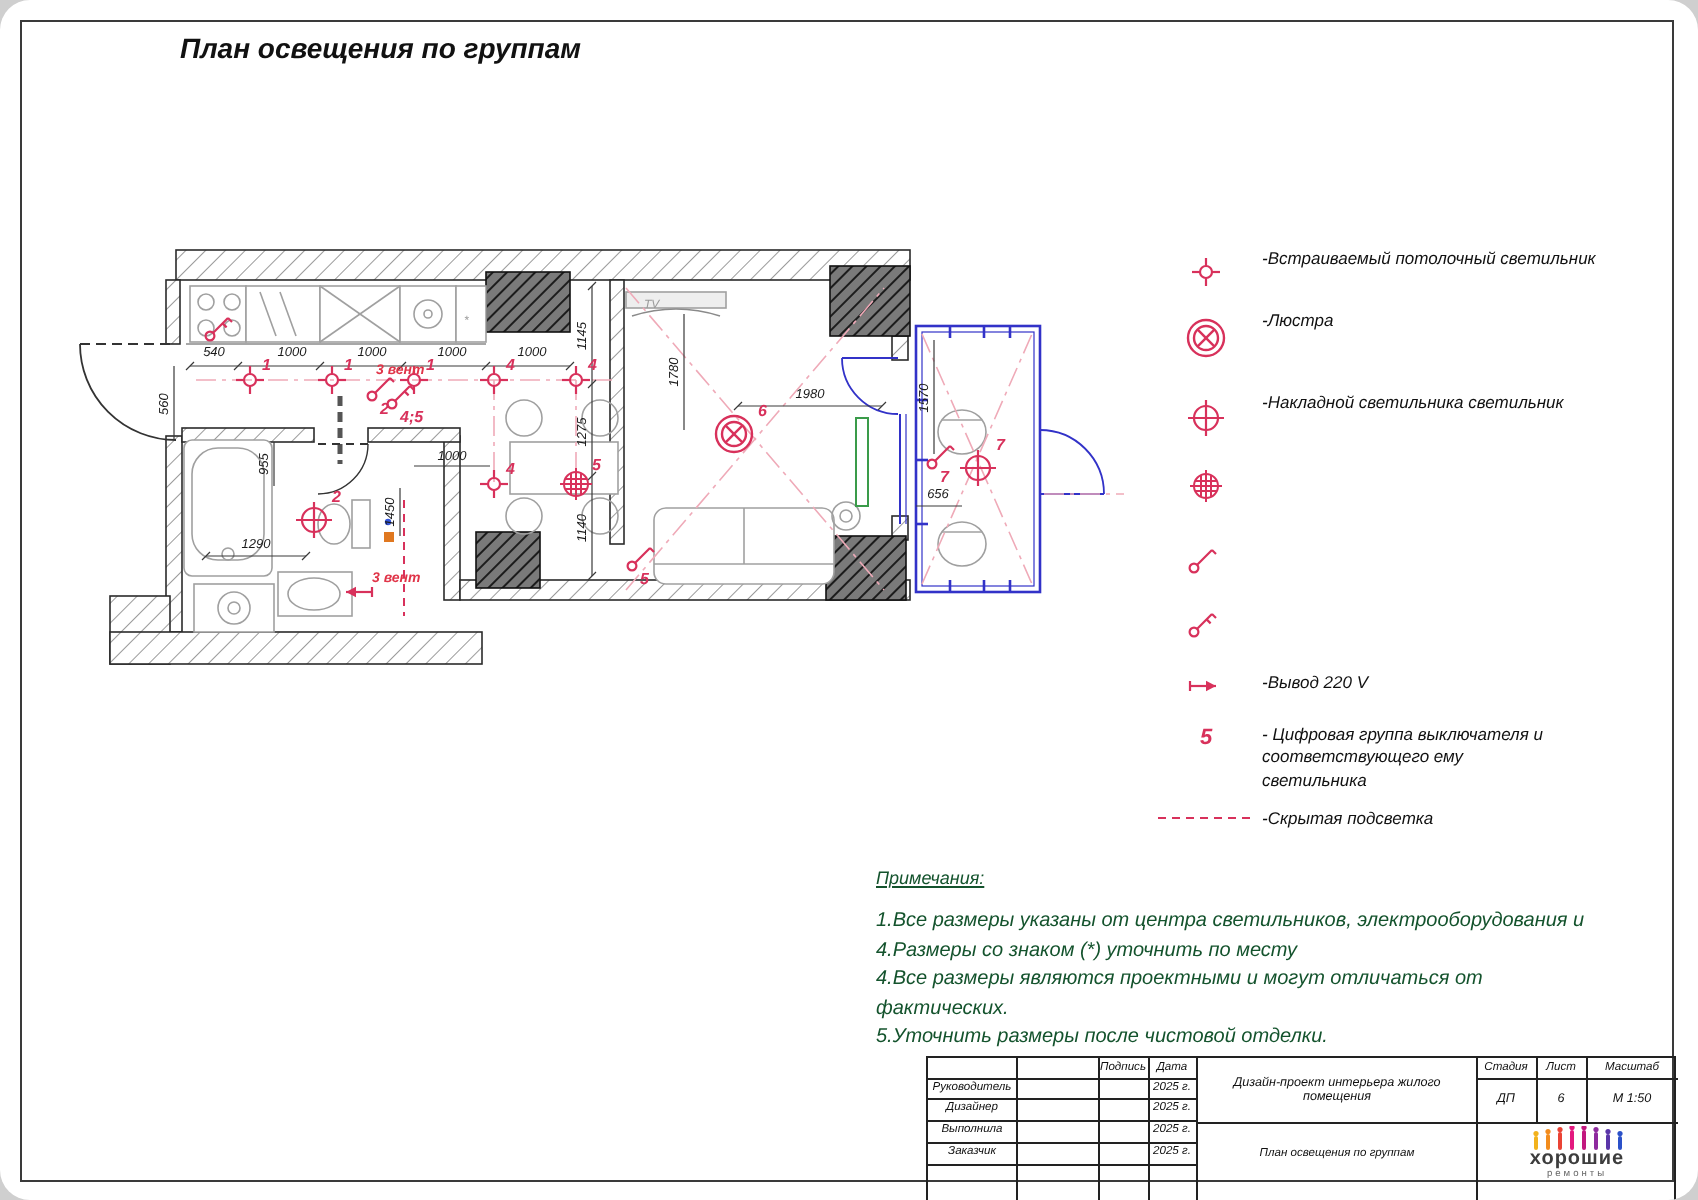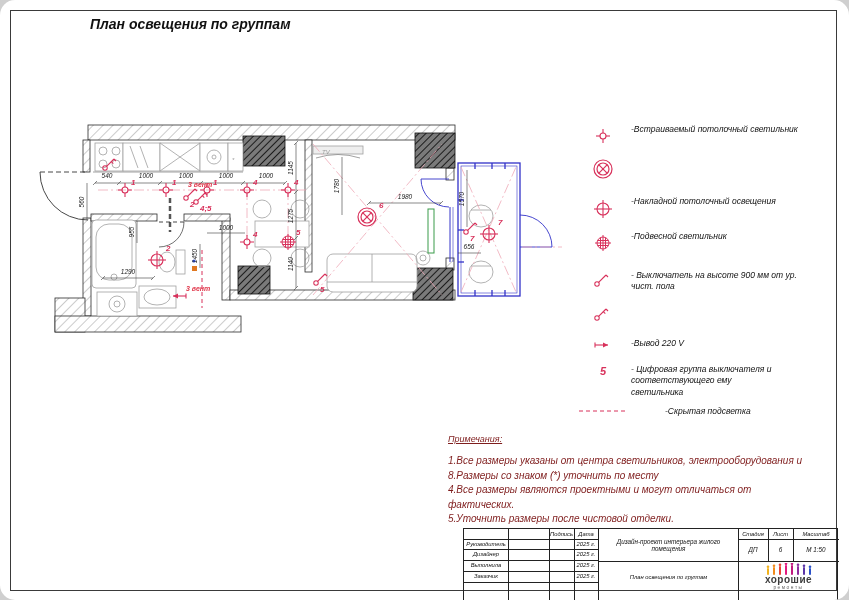--- a/index.html
+++ b/index.html
@@ -18,21 +18,21 @@
   
   .legend{position:absolute;left:575px;top:124px;width:240px;color:#111;}
   .legend-title{font-size:9.5px;text-decoration:underline;margin-bottom:16px;padding-left:10px;}
   .legend-row{display:flex;align-items:flex-start;}
   .legend-icon{width:56px;display:flex;justify-content:center;flex:none;padding-top:1px;}
   .legend-label{flex:1;font-style:italic;font-size:8.5px;line-height:1.35;white-space:pre-line;}
   .grpnum{font:italic bold 11px "Liberation Sans",sans-serif;color:#d8315b;}
   .axisline{stroke:#efaab8;stroke-width:1;stroke-dasharray:9 3 2 3;}
   .hiddenline{stroke:#d8315b;stroke-width:1;stroke-dasharray:4 3;}
   
-  .notes{position:absolute;left:448px;top:434px;width:370px;color:#7f1d1d;}
+  .notes{position:absolute;left:438px;top:434px;width:370px;color:#14532d;}
   .notes-title{font-style:italic;font-size:9px;text-decoration:underline;margin-bottom:10px;}
   .note-line{font-style:italic;font-size:10px;line-height:1.45;}
   
   .tb{position:absolute;left:463px;top:528px;width:375px;height:76px;
       border:1.2px solid #222;box-sizing:border-box;font-style:italic;color:#111;}
   .tb .vl{position:absolute;top:0;bottom:0;width:0;border-left:0.8px solid #222;}
   .tb .hl{position:absolute;height:0;border-top:0.8px solid #222;}
   .tb .cell{position:absolute;font-size:5.8px;display:flex;align-items:center;justify-content:center;
             text-align:center;line-height:1.15;overflow:hidden;}
   .tb .proj{font-size:6.3px;}
@@ -296,44 +296,43 @@
             </svg>
           </div>
           <div class="legend-label">-Встраиваемый потолочный светильник</div>
         </div>
         <div class="legend-row" style="margin-bottom: 14px;">
           <div class="legend-icon">
             <svg width="26" height="26" viewBox="-13 -13 26 26">
               <use href="#sym-chandelier"></use>
             </svg>
           </div>
+          <div class="legend-label">-Люстра</div>
         </div>
         <div class="legend-row" style="margin-bottom: 10px;">
           <div class="legend-icon">
             <svg width="24" height="24" viewBox="-12 -12 24 24">
               <use href="#sym-surface"></use>
             </svg>
           </div>
-          <div class="legend-label">-Накладной потолочный освещения</div>
+          <div class="legend-label">-Накладной светильника светильник</div>
         </div>
         <div class="legend-row" style="margin-bottom: 16px;">
           <div class="legend-icon">
             <svg width="22" height="22" viewBox="-11 -11 22 22">
               <use href="#sym-pendant"></use>
             </svg>
           </div>
-          <div class="legend-label">-Подвесной светильник</div>
         </div>
         <div class="legend-row" style="margin-bottom: 11px;">
           <div class="legend-icon">
             <svg width="22" height="20" viewBox="-5 -13 22 20">
               <use href="#sym-switch1"></use>
             </svg>
           </div>
-          <div class="legend-label">- Выключатель на высоте 900 мм от ур. чист. пола</div>
         </div>
         <div class="legend-row" style="margin-bottom: 13px;">
           <div class="legend-icon">
             <svg width="22" height="20" viewBox="-5 -13 22 20">
               <use href="#sym-switch2"></use>
             </svg>
           </div>
         </div>
         <div class="legend-row" style="margin-bottom: 13px;">
           <div class="legend-icon">
@@ -344,36 +343,36 @@
           <div class="legend-label">-Вывод 220 V</div>
         </div>
         <div class="legend-row" style="margin-bottom: 8px;">
           <div class="legend-icon">
             <span class="grpnum">5</span>
           </div>
           <div class="legend-label">- Цифровая группа выключателя и
 соответствующего ему
 светильника</div>
         </div>
-        <div class="legend-row" style="margin-bottom: 0px; gap: 34px;">
+        <div class="legend-row" style="margin-bottom: 0px;">
           <div class="legend-icon">
             <svg width="48" height="8">
               <line x1="0" y1="4" x2="48" y2="4" class="hiddenline"></line>
             </svg>
           </div>
           <div class="legend-label">-Скрытая подсветка</div>
         </div>
       </div>
   </div>
 
   <div class="notes">
     <div class="notes-title">Примечания:</div>
     <div id="note-lines">
         <div class="note-line">1.Все размеры указаны от центра светильников, электрооборудования и</div>
-        <div class="note-line">8.Размеры со знаком (*) уточнить по месту</div>
+        <div class="note-line">4.Размеры со знаком (*) уточнить по месту</div>
         <div class="note-line">4.Все размеры являются проектными и могут отличаться от фактических.</div>
         <div class="note-line">5.Уточнить размеры после чистовой отделки.</div>
       </div>
   </div>
 
   <div class="tb">
     <div class="vl" style="left:44px"></div>
       <div class="vl" style="left:85px"></div>
     <div class="vl" style="left:110px"></div>
       <div class="vl" style="left:134px"></div>

